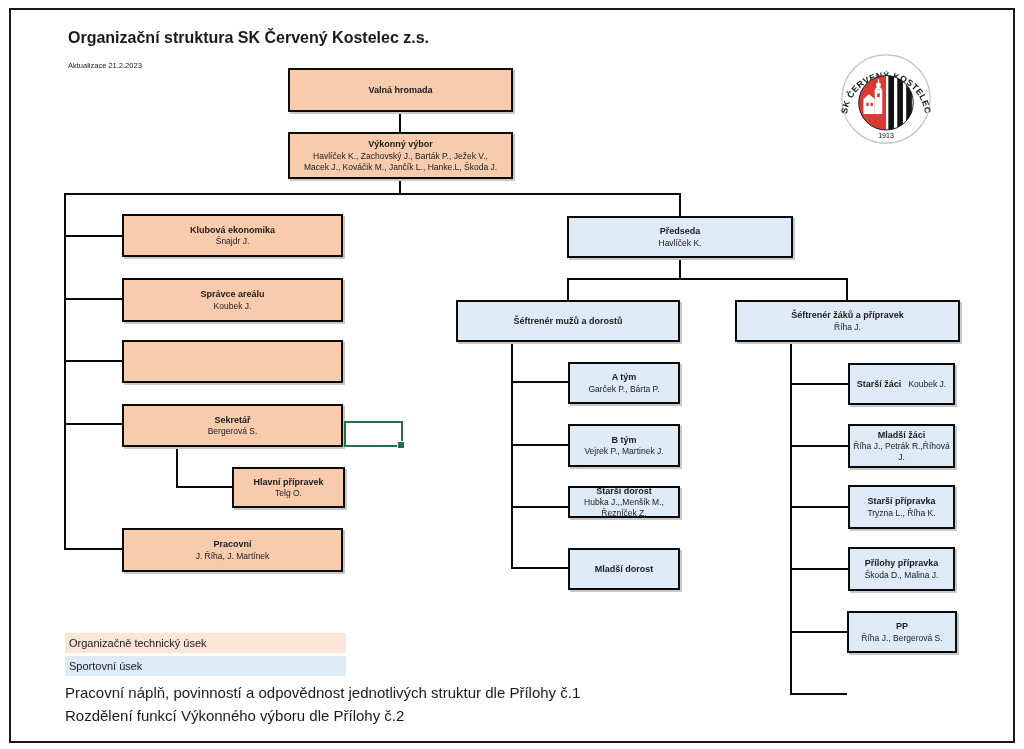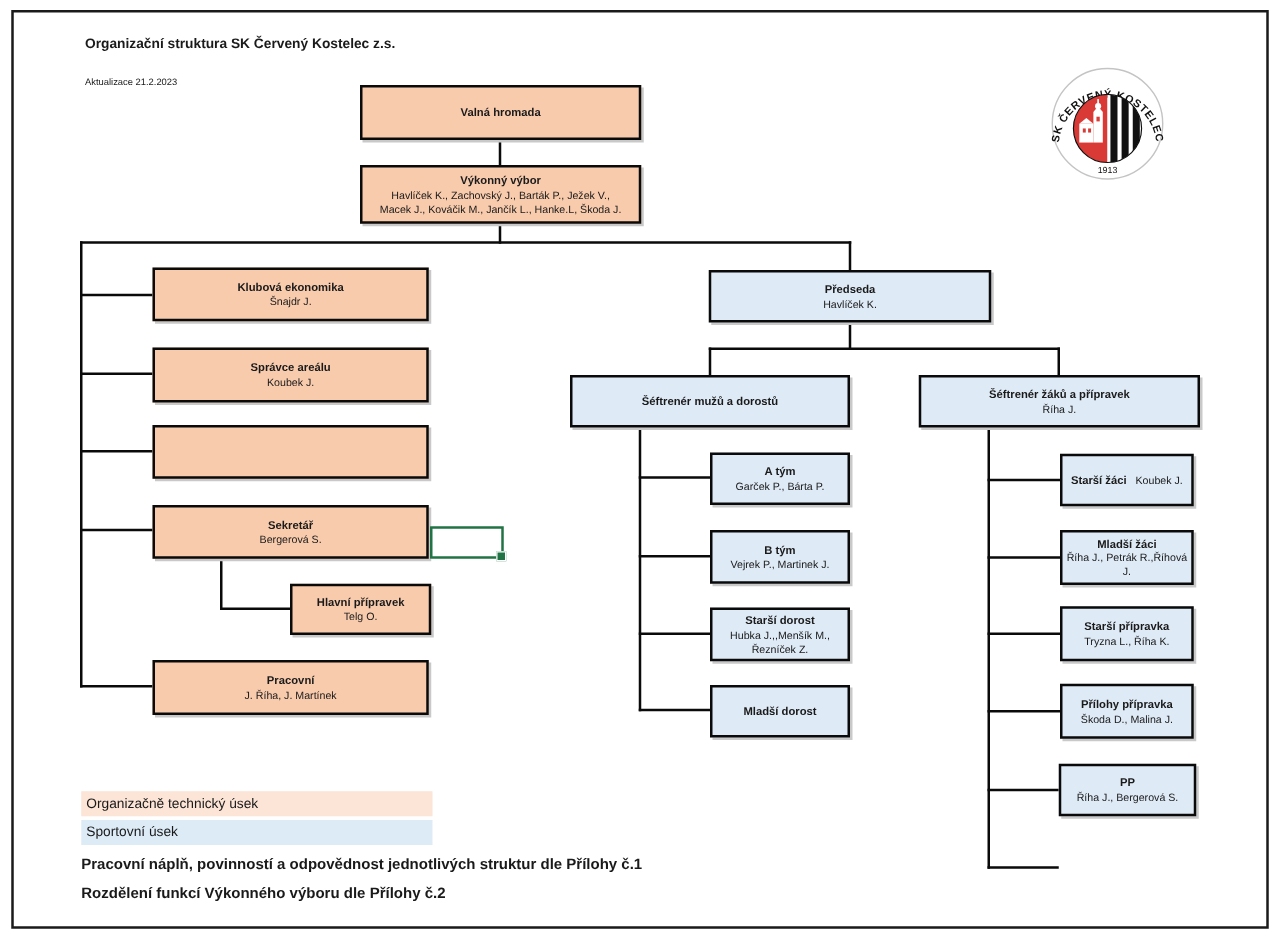--- a/index.html
+++ b/index.html
@@ -1,20 +1,20 @@
 <!DOCTYPE html>
 <html><head>
 <meta charset="utf-8">
 <style>
   html,body{margin:0;padding:0;background:#ffffff;}
   #stage{position:relative;width:1024px;height:749px;background:#ffffff;overflow:hidden;
          font-family:"Liberation Sans",sans-serif;color:#1a1a1a;}
   #page-border{position:absolute;left:9px;top:8px;width:1002px;height:731px;
                border:2px solid #1a1a1a;pointer-events:none;}
-  .title{position:absolute;left:68px;top:29px;font-size:11px;font-weight:bold;}
+  .title{position:absolute;left:68px;top:29px;font-size:16px;font-weight:bold;}
   .updated{position:absolute;left:68px;top:61px;font-size:7.5px;}
   
   .box{position:absolute;border:2px solid #0a0a0a;box-sizing:border-box;
        display:flex;flex-direction:column;justify-content:center;align-items:center;
        text-align:center;box-shadow:2px 2px 0 0 #c9c9c9;padding:6px 2px;}
   .orange{background:#F8CBAD;}
   .blue{background:#DEEAF6;}
   .bt{font-weight:bold;font-size:9px;line-height:1.35;}
   .bn{font-size:8.5px;line-height:1.3;}
   .inlinewrap{font-size:8.5px;line-height:1.35;}
@@ -24,21 +24,21 @@
   .ln.h{height:2px;}
   .ln.v{width:2px;}
   
   .sel{position:absolute;left:344px;top:421px;width:59px;height:26px;
        border:2px solid #217346;background:#ffffff;box-sizing:border-box;}
   .sel .handle{position:absolute;right:-4px;bottom:-4px;width:6px;height:6px;
        background:#217346;border:1px solid #ffffff;}
   
   .legend-row{position:absolute;left:65px;width:281px;height:20px;
        font-size:11px;font-weight:normal;line-height:20px;padding-left:4px;box-sizing:border-box;}
-  .note{position:absolute;left:65px;font-size:12px;font-weight:bold;}
+  .note{position:absolute;left:65px;font-size:15px;font-weight:normal;}
   
   #logo{position:absolute;left:839px;top:52px;width:94px;height:94px;}
 </style>
 </head>
 <body>
 
 <div id="stage">
   <div id="page-border"></div>
 
   <div class="title">Organizační struktura SK Červený Kostelec z.s.</div>
@@ -166,21 +166,21 @@
   <div class="box blue" style="left:568px;top:362px;width:112px;height:42px">
     <div class="bt">A tým</div>
     <div class="bn">Garček P., Bárta P.</div>
   </div>
 
   <div class="box blue" style="left:568px;top:424px;width:112px;height:43px">
     <div class="bt">B tým</div>
     <div class="bn">Vejrek P., Martinek J.</div>
   </div>
 
-  <div class="box blue" style="left:568px;top:486px;width:112px;height:43px">
+  <div class="box blue" style="left:568px;top:486px;width:112px;height:32px">
     <div class="bt">Starší dorost</div>
     <div class="bn">Hubka J.,,Menšík M.,</div>
     <div class="bn">Řezníček Z.</div>
   </div>
 
   <div class="box blue" style="left:568px;top:548px;width:112px;height:42px">
     <div class="bt">Mladší dorost</div>
   </div>
 
   <div class="box blue" style="left:848px;top:363px;width:107px;height:42px">

